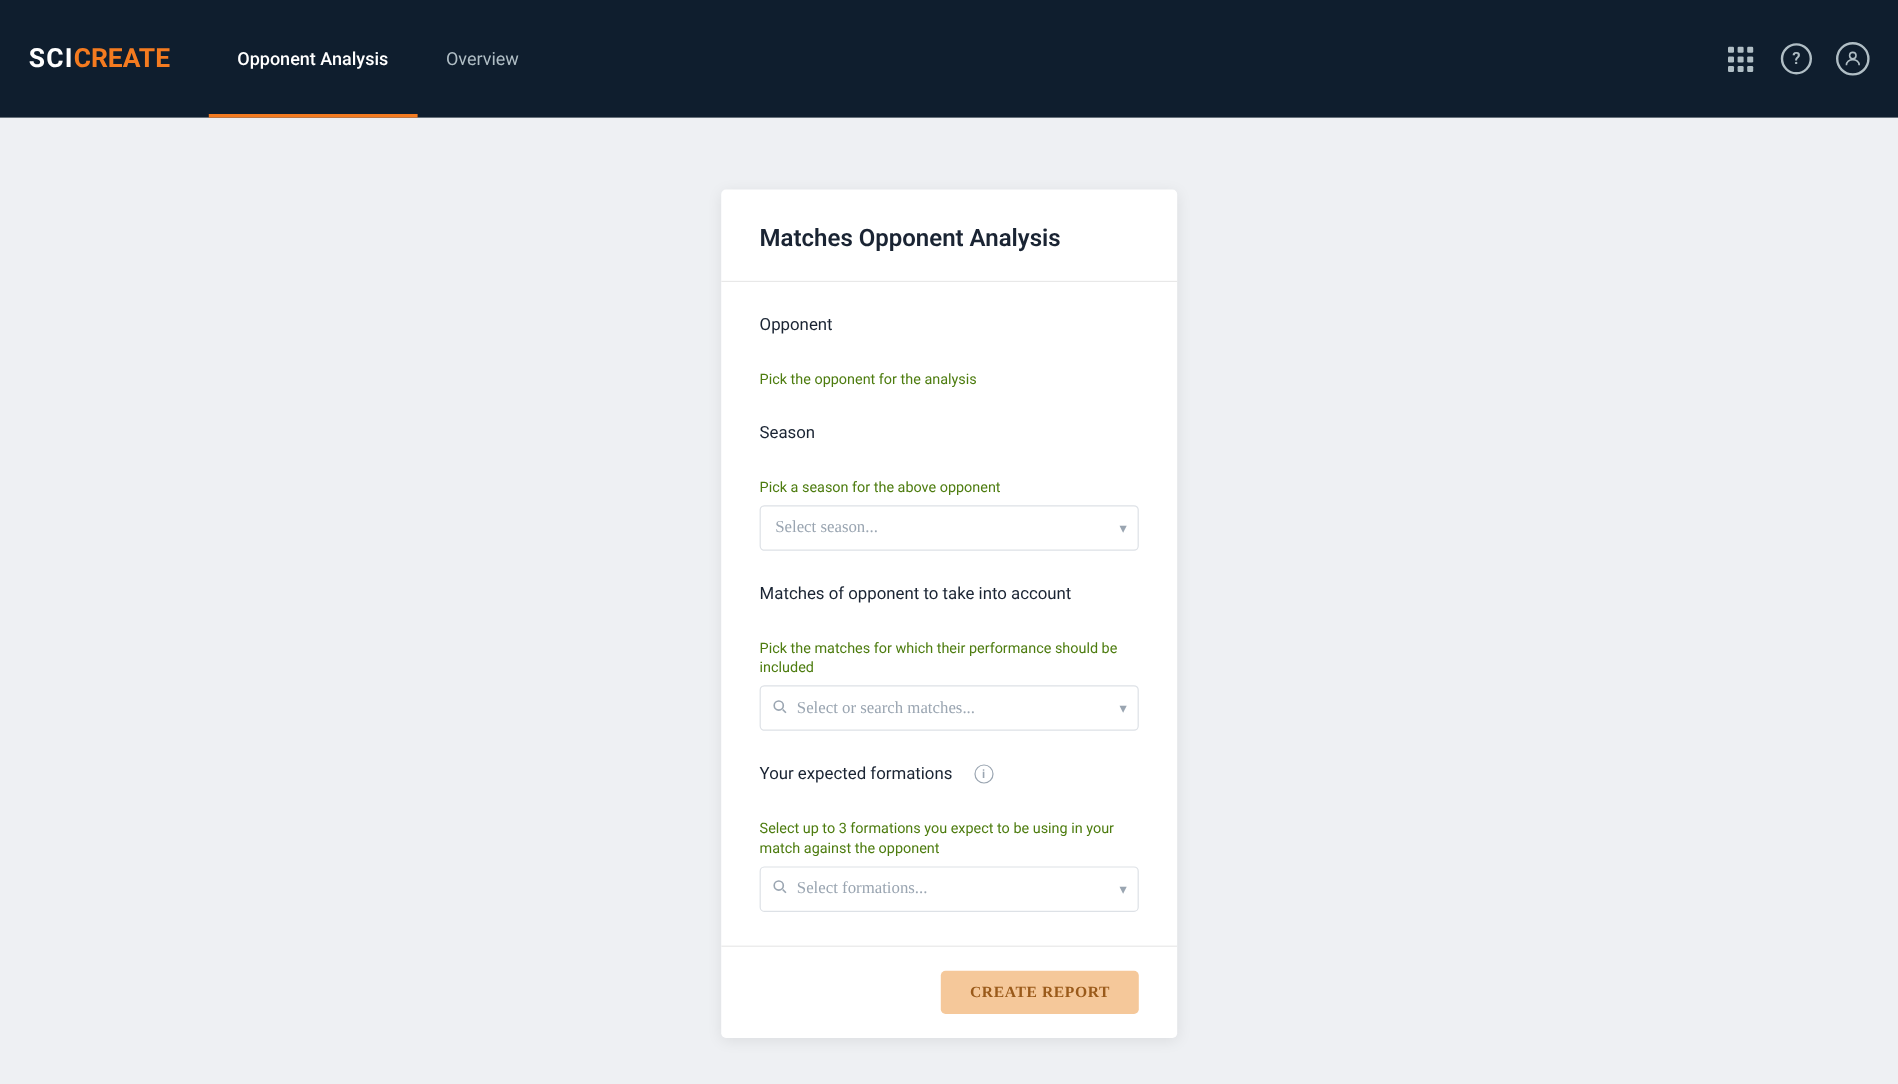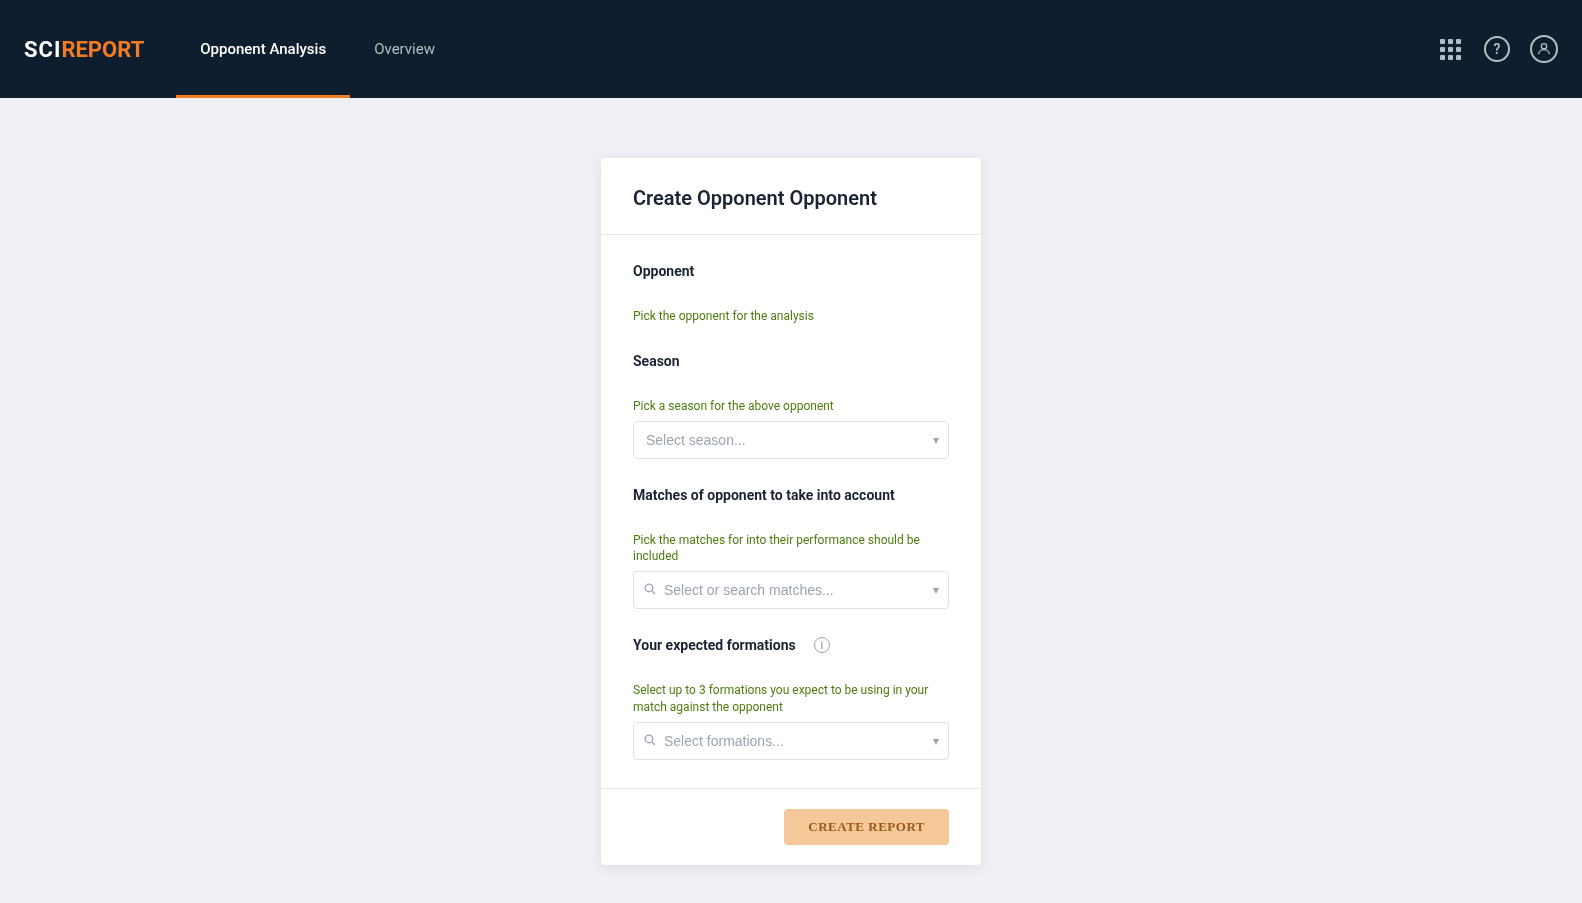--- a/index.html
+++ b/index.html
@@ -168,21 +168,21 @@
     }
 
     .form-group {
       display: flex;
       flex-direction: column;
       gap: 6px;
     }
 
     .form-label {
       font-size: 14px;
-      font-weight: 700;
+      font-weight: 400;
       color: #1a2433;
     }
 
     .form-desc {
       font-size: 12px;
       color: #4d7c0f;
       line-height: 1.4;
       margin-top: 23px;
     }
 
@@ -228,20 +228,21 @@
       height: 38px;
       border: 1px solid #dde1e6;
       border-radius: 4px;
       padding: 0 30px 0 12px;
       font-size: 14px;
       color: #9aa5b1;
       background: #ffffff;
       outline: none;
       cursor: pointer;
       appearance: none;
+      font-family: Liberation Serif, serif;
       -webkit-appearance: none;
     }
 
     .form-select-with-search {
       padding-left: 30px;
     }
 
     .chevron-icon {
       position: absolute;
       right: 10px;
@@ -292,21 +293,21 @@
       text-transform: uppercase;
       font-family: Liberation Serif, serif;
     }
   </style>
 </head>
 <body>
 
 <nav class="navbar">
   <div class="navbar-logo">
     <span class="logo-sci">SCI</span>
-      <span class="logo-sports">REPORT</span>
+      <span class="logo-sports">CREATE</span>
   </div>
 
   <div class="nav-links">
     <a class="nav-item active">Opponent Analysis</a>
     <a class="nav-item">Overview</a>
   </div>
 
   <div class="navbar-right">
     <div class="nav-icon">
       <div class="grid-icon">
@@ -328,21 +329,21 @@
         <path d="M4 20c0-4 3.6-7 8-7s8 3 8 7"></path>
       </svg>
     </div>
   </div>
 </nav>
 
 <main class="main-content">
   <div class="form-card">
 
     <div class="form-card-header">
-      <h2 class="form-card-title">Create Opponent Opponent</h2>
+      <h2 class="form-card-title">Matches Opponent Analysis</h2>
     </div>
 
     <div class="form-card-body">
 
       <div class="form-group">
         <label class="form-label">Opponent</label>
         <span class="form-desc">Pick the opponent for the analysis</span>
       </div>
 
       <div class="form-group">
@@ -351,21 +352,21 @@
         <div class="form-select-wrapper">
           <select class="form-select">
             <option value="">Select season...</option>
           </select>
           <span class="chevron-icon">▾</span>
         </div>
       </div>
 
       <div class="form-group">
         <label class="form-label">Matches of opponent to take into account</label>
-        <span class="form-desc">Pick the matches for into their performance should be included</span>
+        <span class="form-desc">Pick the matches for which their performance should be included</span>
         <div class="form-select-wrapper">
           <span class="search-icon-inner">
             <svg width="13" height="13" viewBox="0 0 24 24" fill="none" stroke="#9aa5b1" stroke-width="2.5">
               <circle cx="11" cy="11" r="7"></circle>
               <line x1="17" y1="17" x2="22" y2="22"></line>
             </svg>
           </span>
           <select class="form-select form-select-with-search">
             <option value="">Select or search matches...</option>
           </select>

